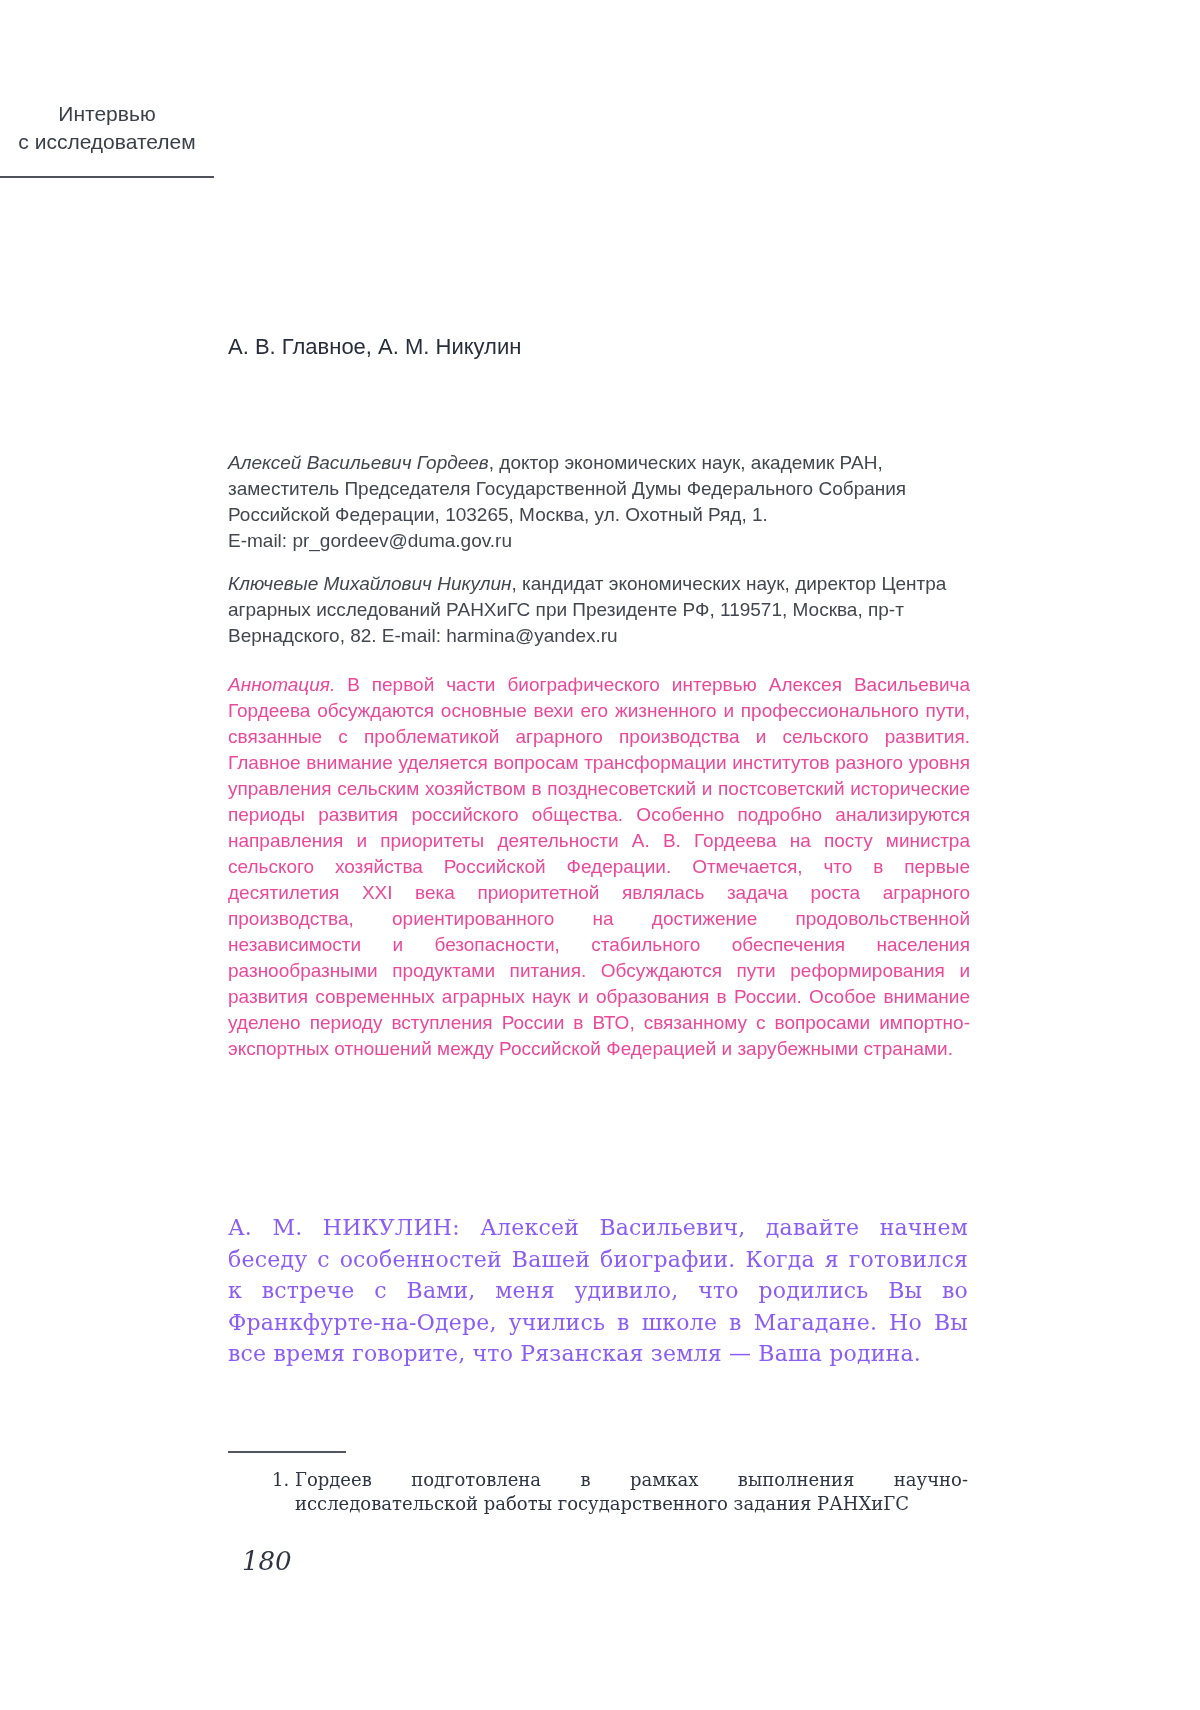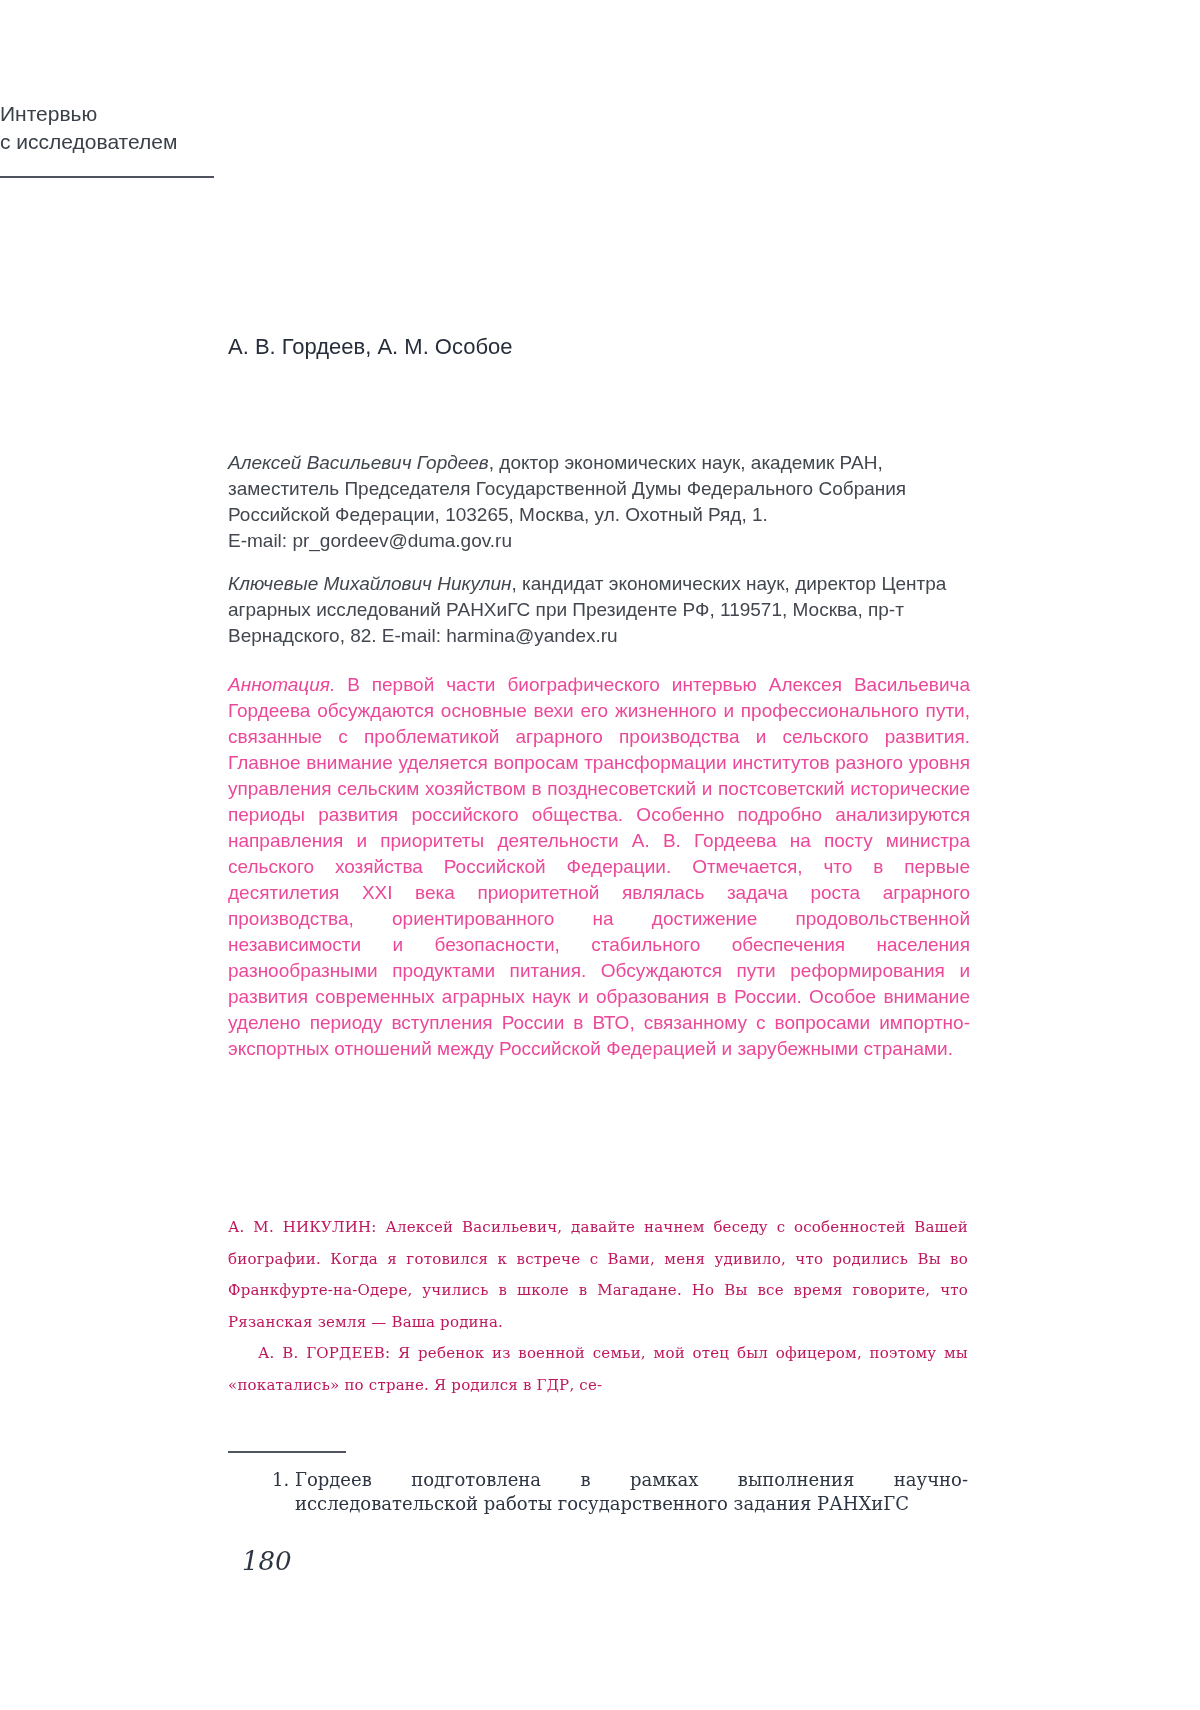--- a/index.html
+++ b/index.html
@@ -6,21 +6,21 @@
   html,body { background:#ffffff; }
   .page {
     position:relative;
     width:1200px; height:1710px;
     background:#ffffff;
     overflow:hidden;
     font-family:"Liberation Sans", sans-serif;
   }
   .section-label {
     position:absolute; left:0; top:100px; width:214px;
-    text-align:left;
+    text-align:center;
     font-size:21px; line-height:28px;
     color:#3a404a;
   }
   .section-rule {
     position:absolute; left:0; top:176px; width:214px; height:2px;
     background:#4d525c;
   }
   .article-title {
     position:absolute; left:228px; top:213px; width:742px;
     font-size:28px; line-height:34px; font-weight:bold;
@@ -59,24 +59,24 @@
   }
   .keywords .label { font-style:italic; }
   .edn {
     position:absolute; left:230px; top:1141px; width:742px;
     font-size:19px; line-height:26px;
     color:#3c414b;
   }
   .main-text {
     position:absolute; left:228px; top:1212px; width:740px;
     font-family:"DejaVu Serif", serif;
-    font-size:15px; line-height:31.5px;
+    font-size:22px; line-height:31.5px;
     text-align:justify;
     letter-spacing:0.2px;
-    color:#be185d;
+    color:#8b5cf6;
   }
   .main-text p.indented { text-indent:30px; }
   .footnote-rule {
     position:absolute; left:228px; top:1451px; width:118px; height:2px;
     background:#50555f;
   }
   .footnote {
     position:absolute; left:272px; top:1468px; width:696px;
     display:flex;
     font-family:"DejaVu Serif", serif;
@@ -99,40 +99,39 @@
 
 <div class="page">
 
   <div class="section-label">
     <div>Интервью</div>
     <div>с исследователем</div>
   </div>
   <div class="section-rule"></div>
 
 
-  <div class="authors">А. В. Гордеев, А. М. Особое</div>
+  <div class="authors">А. В. Главное, А. М. Никулин</div>
 
   <div class="bio bio1">
     <span class="name">Алексей Васильевич Гордеев</span><span>, доктор экономических наук, академик РАН, заместитель Председателя Государственной Думы Федерального Собрания Российской Федерации, 103265, Москва, ул. Охотный Ряд, 1.</span>
     <div>E-mail: pr_gordeev@duma.gov.ru</div>
   </div>
 
   <div class="bio bio2">
     <span class="name">Ключевые Михайлович Никулин</span><span>, кандидат экономических наук, директор Центра аграрных исследований РАНХиГС при Президенте РФ, 119571, Москва, пр-т Вернадского, 82. E-mail: harmina@yandex.ru</span>
   </div>
 
   <div class="abstract">
     <span class="label">Аннотация.</span><span> В первой части биографического интервью Алексея Васильевича Гордеева обсуждаются основные вехи его жизненного и профессионального пути, связанные с проблематикой аграрного производства и сельского развития. Главное внимание уделяется вопросам трансформации институтов разного уровня управления сельским хозяйством в позднесоветский и постсоветский исторические периоды развития российского общества. Особенно подробно анализируются направления и приоритеты деятельности А. В. Гордеева на посту министра сельского хозяйства Российской Федерации. Отмечается, что в первые десятилетия XXI века приоритетной являлась задача роста аграрного производства, ориентированного на достижение продовольственной независимости и безопасности, стабильного обеспечения населения разнообразными продуктами питания. Обсуждаются пути реформирования и развития современных аграрных наук и образования в России. Особое внимание уделено периоду вступления России в ВТО, связанному с вопросами импортно-экспортных отношений между Российской Федерацией и зарубежными странами.</span>
   </div>
 
 
 
   <div class="main-text">
     <p><span>А. М. НИКУЛИН:</span><span> Алексей Васильевич, давайте начнем беседу с особенностей Вашей биографии. Когда я готовился к встрече с Вами, меня удивило, что родились Вы во Франкфурте-на-Одере, учились в школе в Магадане. Но Вы все время говорите, что Рязанская земля — Ваша родина.</span></p>
-    <p class="indented"><span>А. В. ГОРДЕЕВ:</span><span> Я ребенок из военной семьи, мой отец был офицером, поэтому мы «покатались» по стране. Я родился в ГДР, се-</span></p>
   </div>
 
   <div class="footnote-rule"></div>
 
   <div class="footnote">
     <span class="marker">1.</span>
     <span class="fn-text">Гордеев подготовлена в рамках выполнения научно-исследовательской работы государственного задания РАНХиГС</span>
   </div>
 
   <div class="page-number">180</div>

